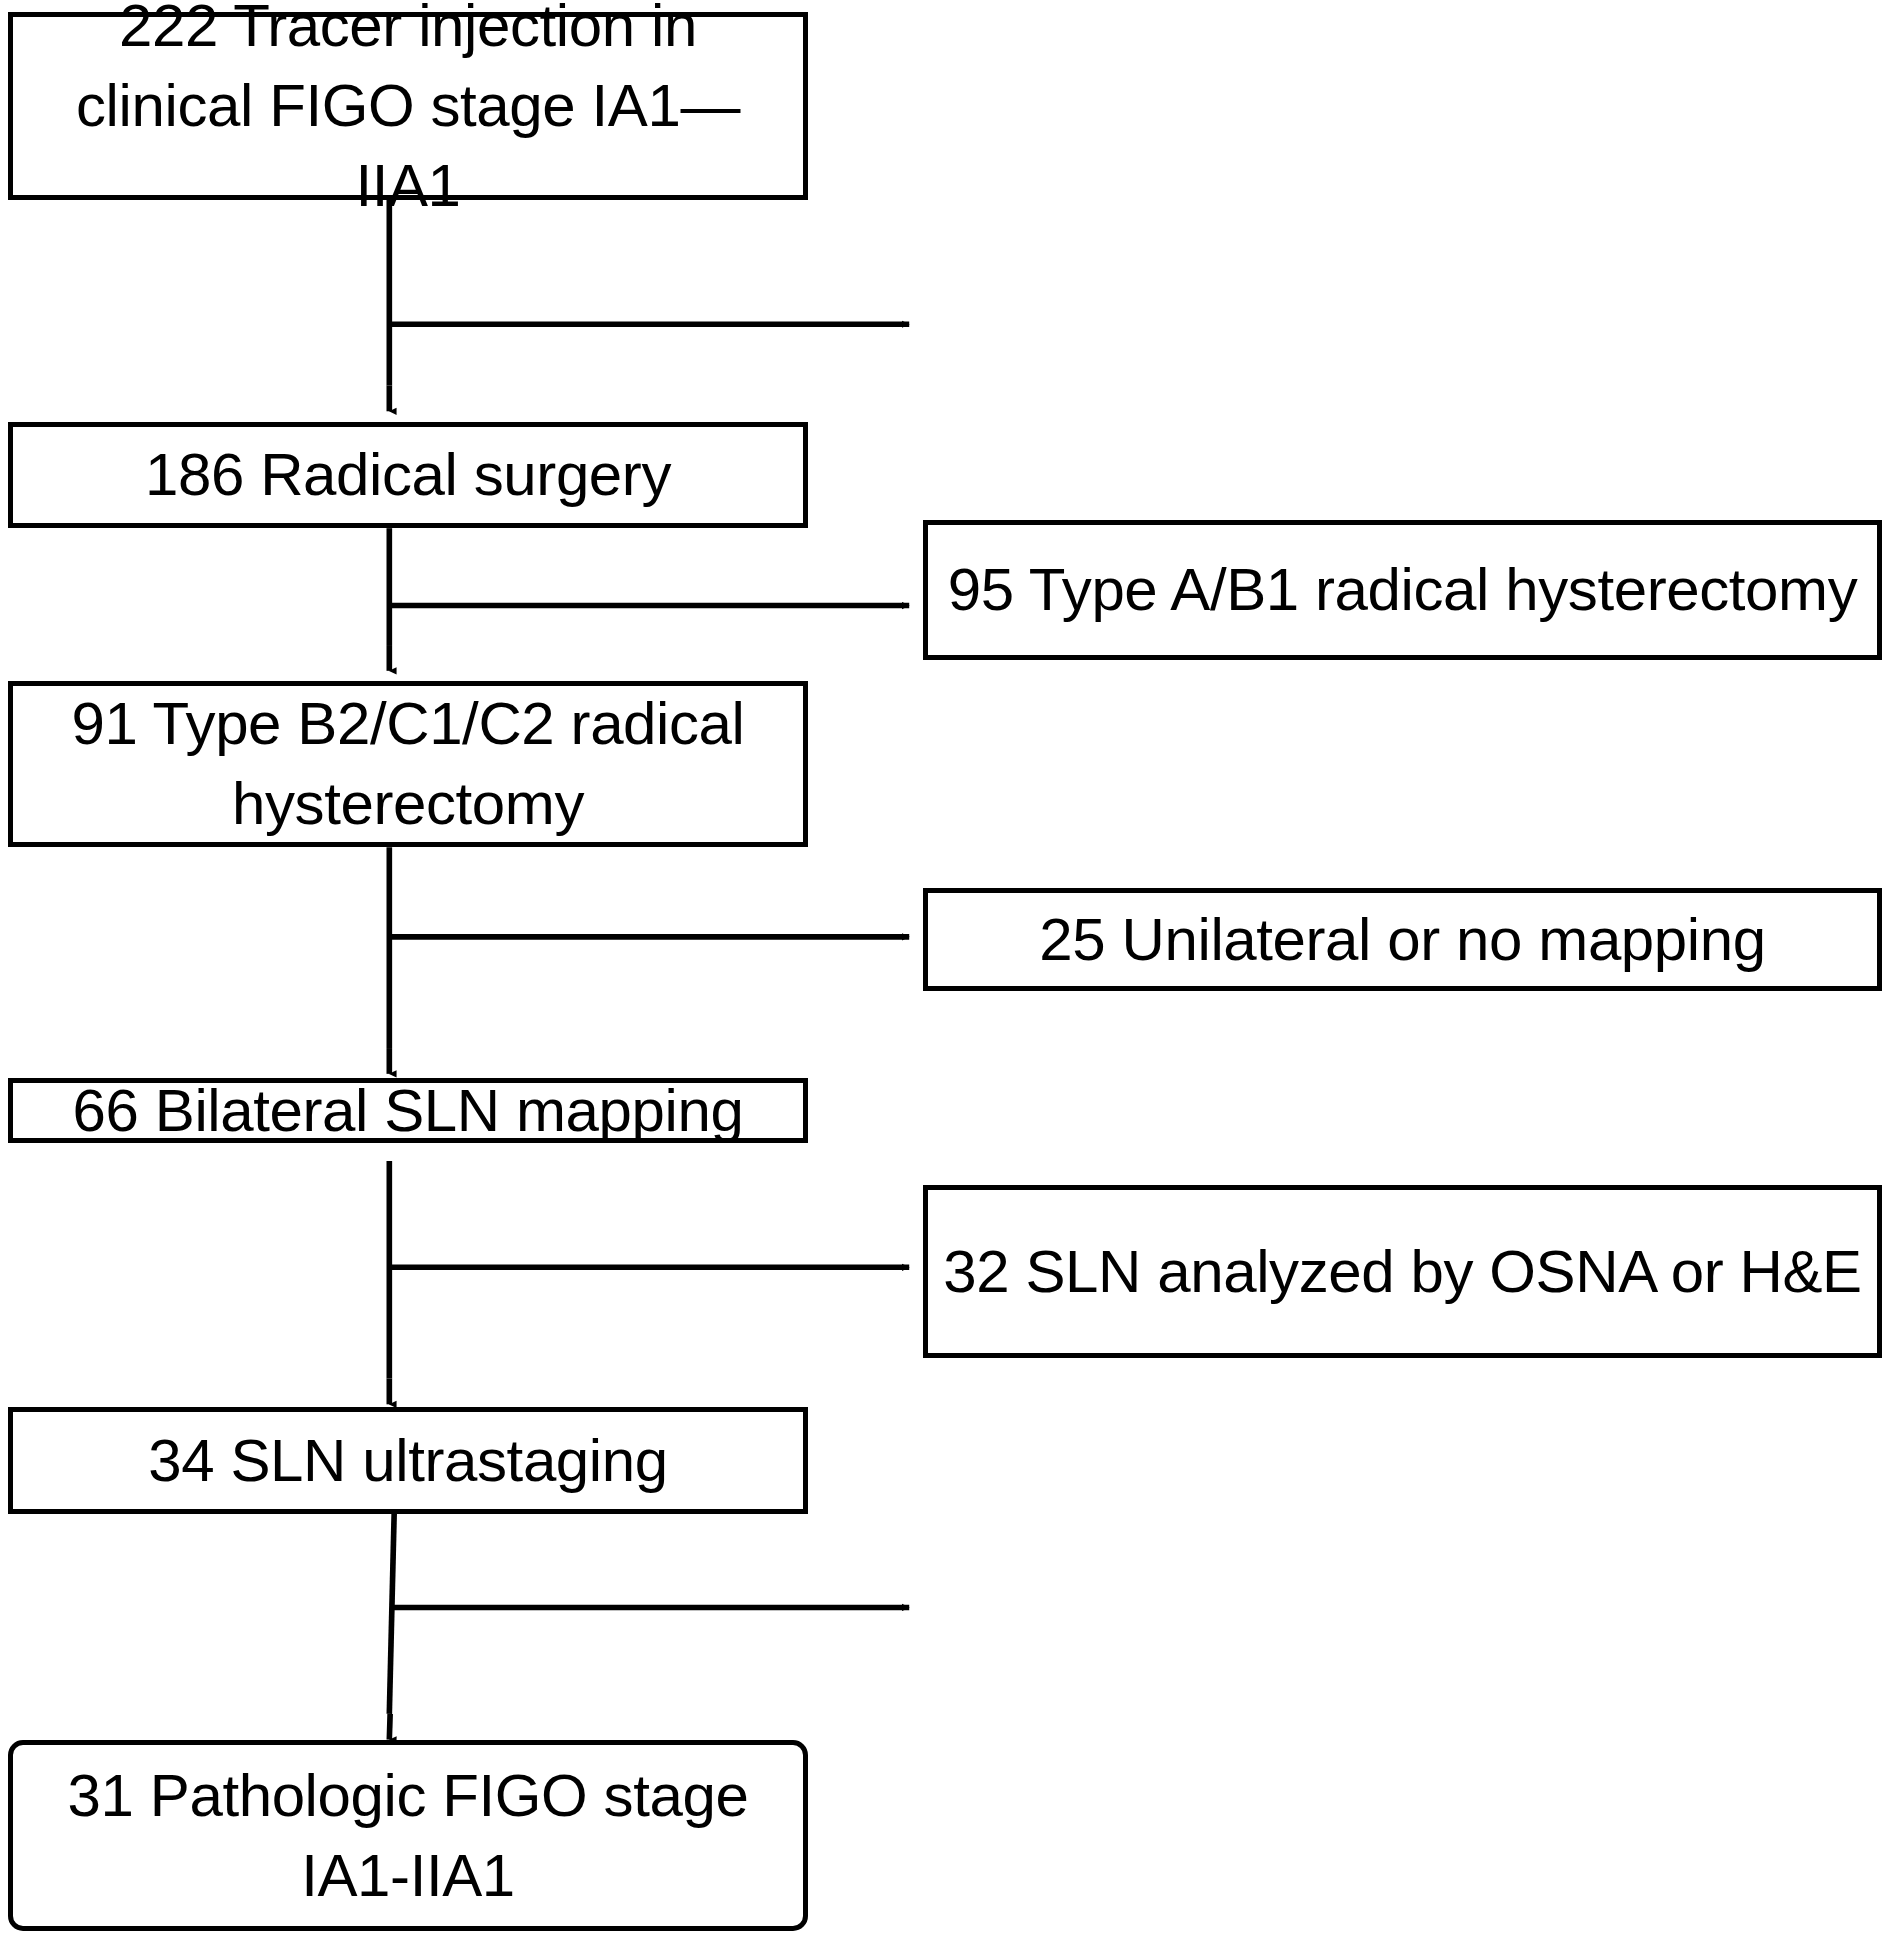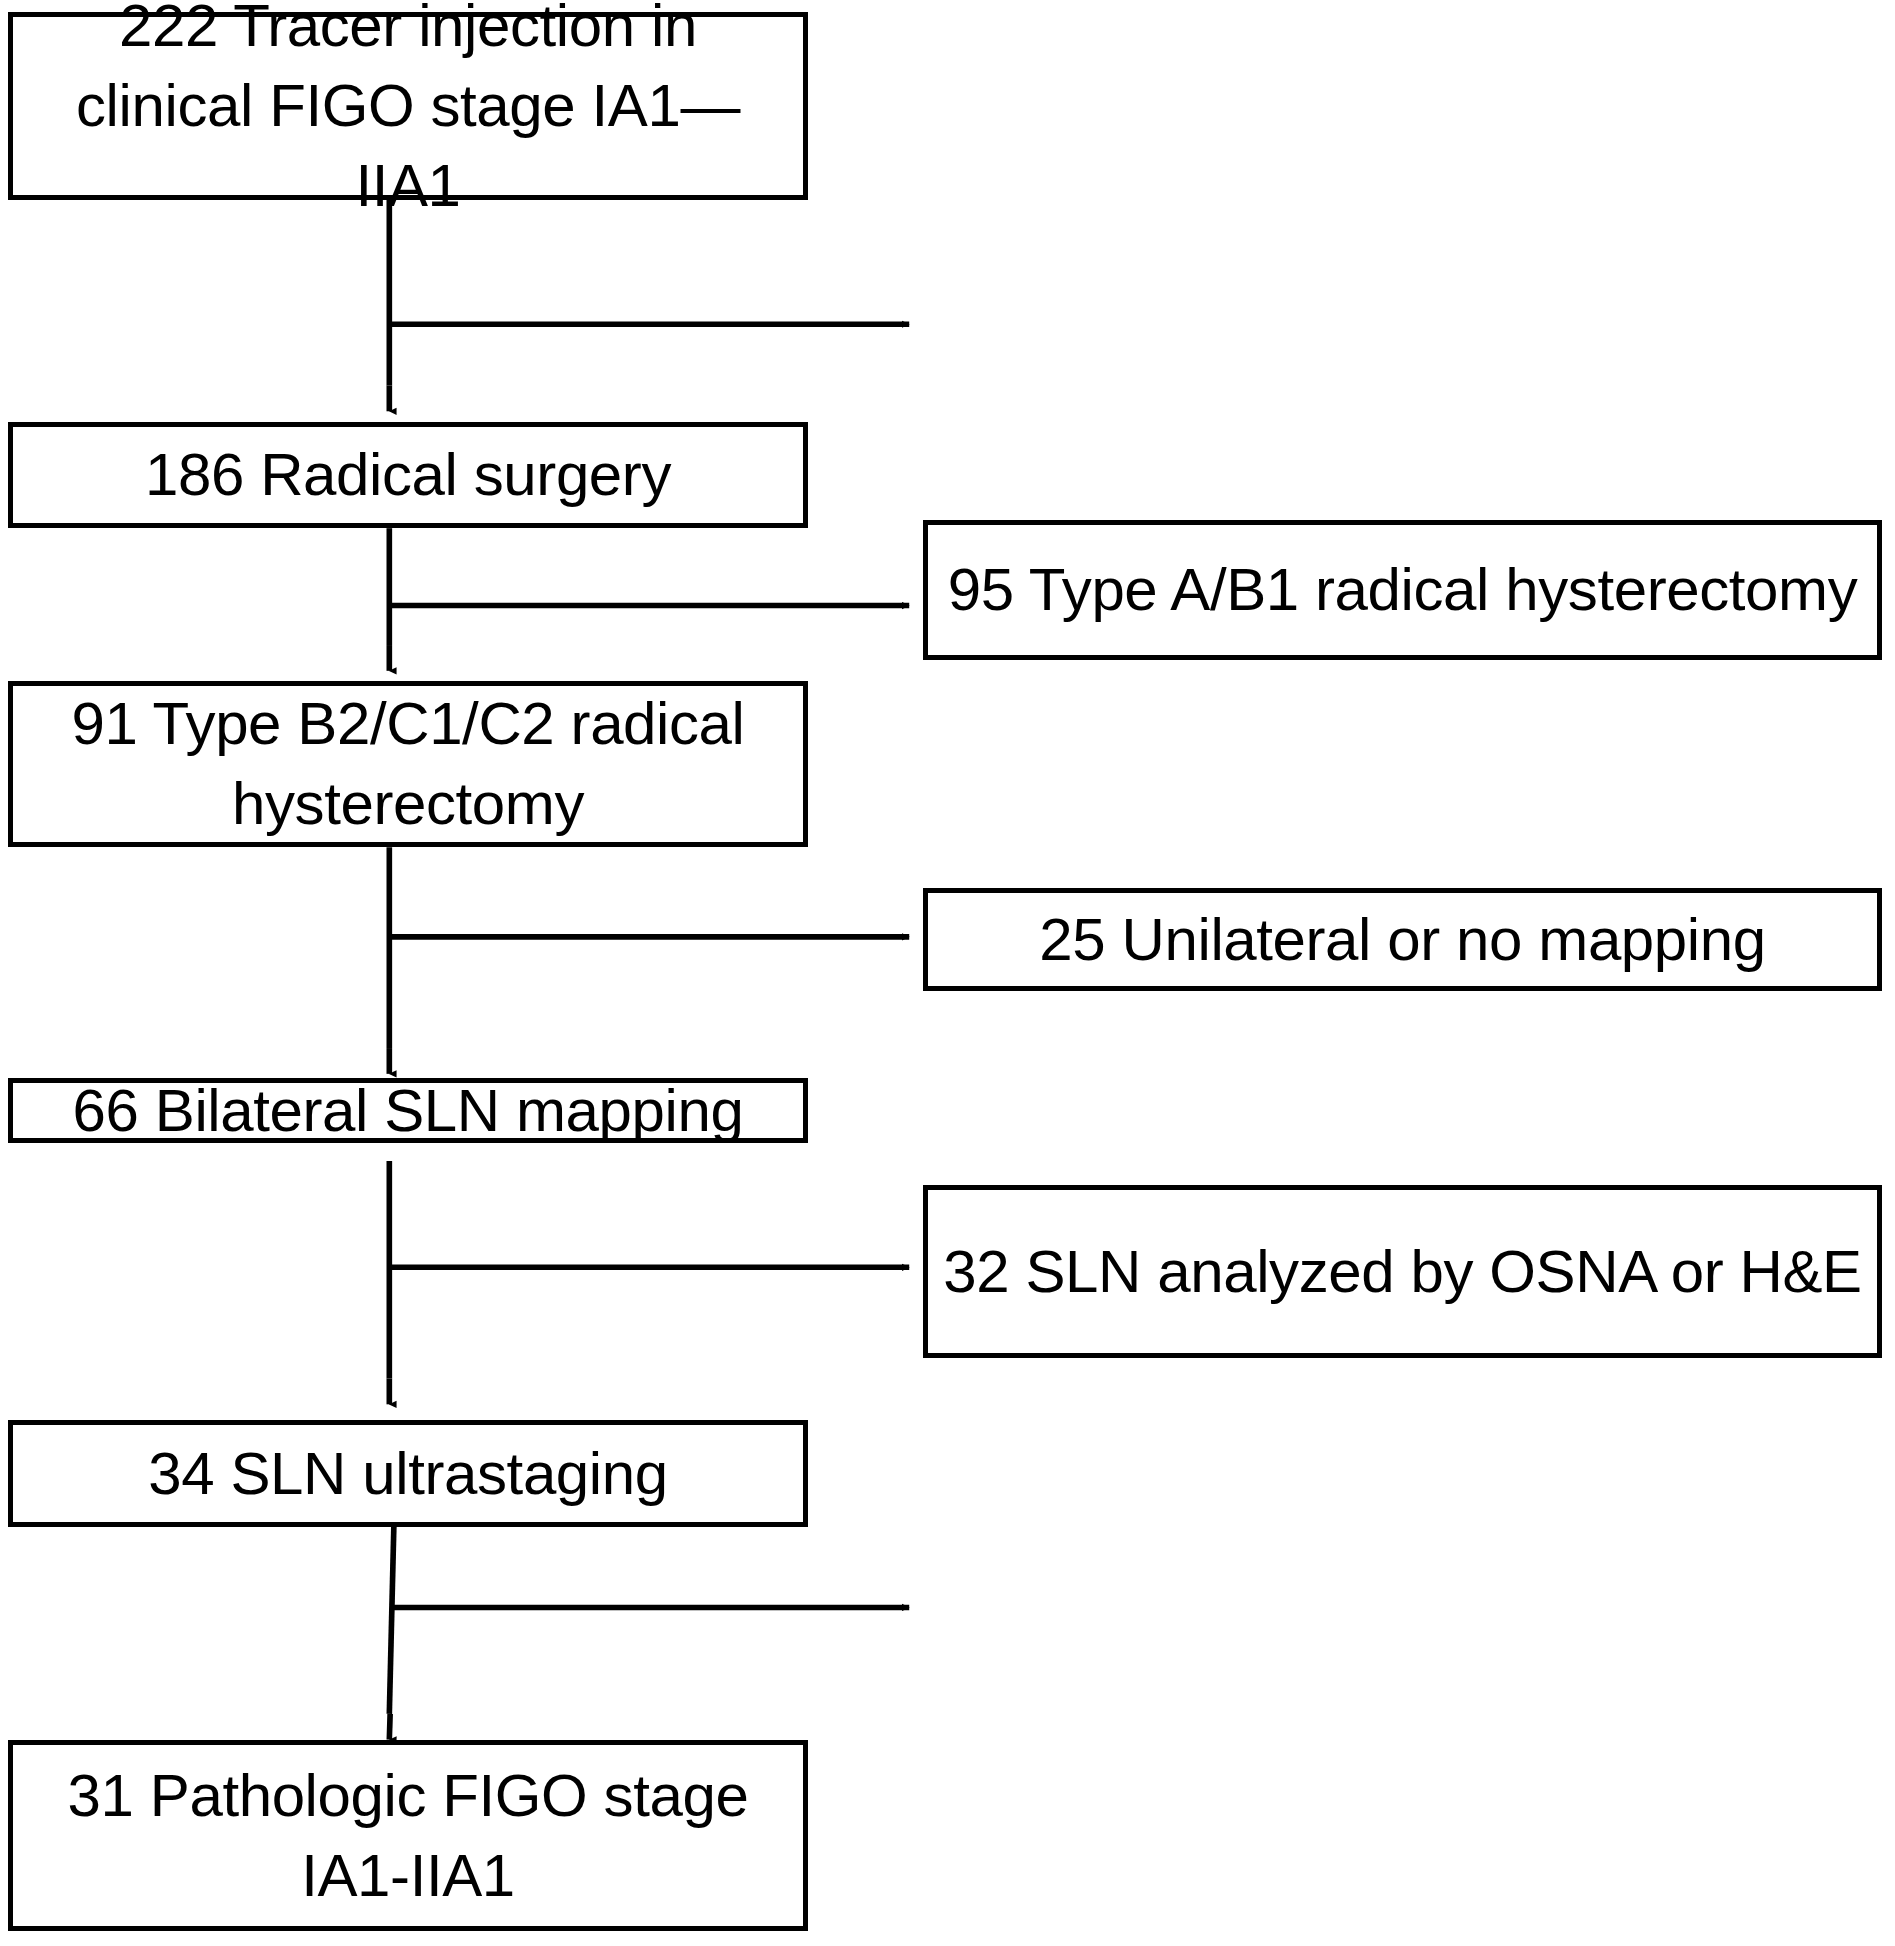--- a/index.html
+++ b/index.html
@@ -99,25 +99,25 @@
   </div>
 
   <div class="node" style="left:8px; top:681px; width:800px; height:166px;">
     <span class="node-text">91 Type B2/C1/C2 radical hysterectomy</span>
   </div>
 
   <div class="node" style="left:8px; top:1078px; width:800px; height:65px;">
     <span class="node-text">66 Bilateral SLN mapping</span>
   </div>
 
-  <div class="node" style="left:8px; top:1407px; width:800px; height:107px;margin-top:13px;">
+  <div class="node" style="left:8px; top:1407px; width:800px; height:107px;">
     <span class="node-text">34 SLN ultrastaging</span>
   </div>
 
-  <div class="node" style="left:8px; top:1740px; width:800px; height:191px;">
+  <div class="node" style="left:8px; top:1740px; width:800px; height:191px;border-radius:15px;">
     <span class="node-text">31 Pathologic FIGO stage IA1-IIA1</span>
   </div>
 
 
   <div class="node" style="left:923px; top:520px; width:959px; height:140px;">
     <span class="node-text">95 Type A/B1 radical hysterectomy</span>
   </div>
 
   <div class="node" style="left:923px; top:888px; width:959px; height:103px;">
     <span class="node-text">25 Unilateral or no mapping</span>

